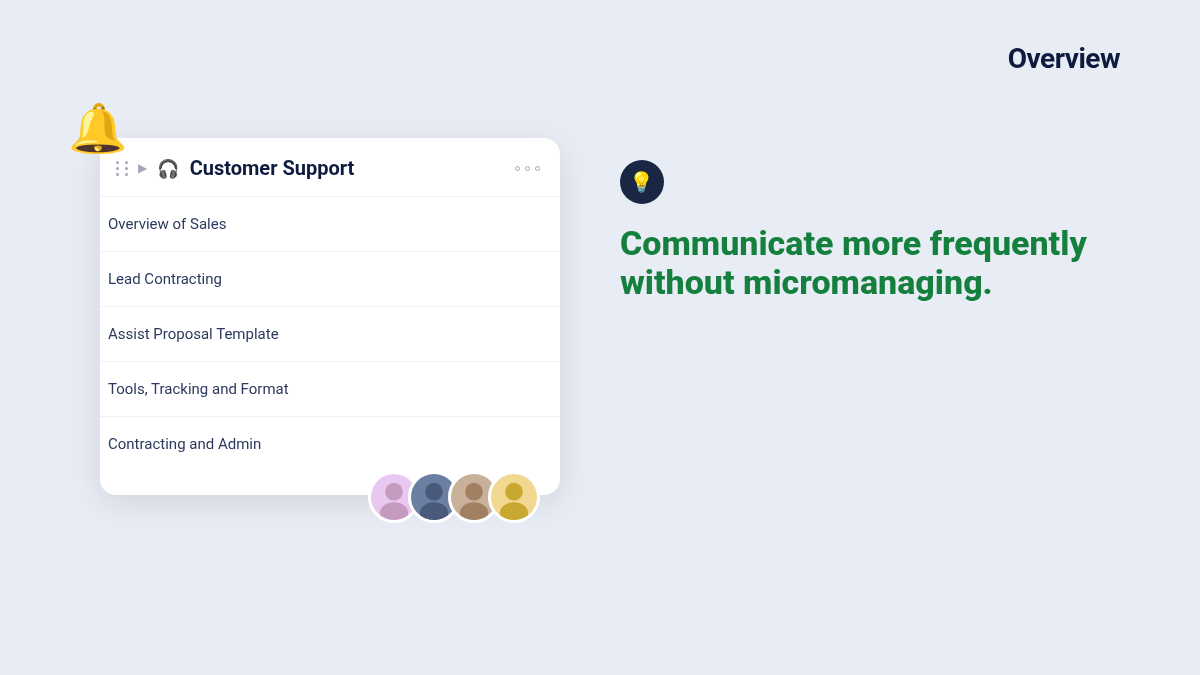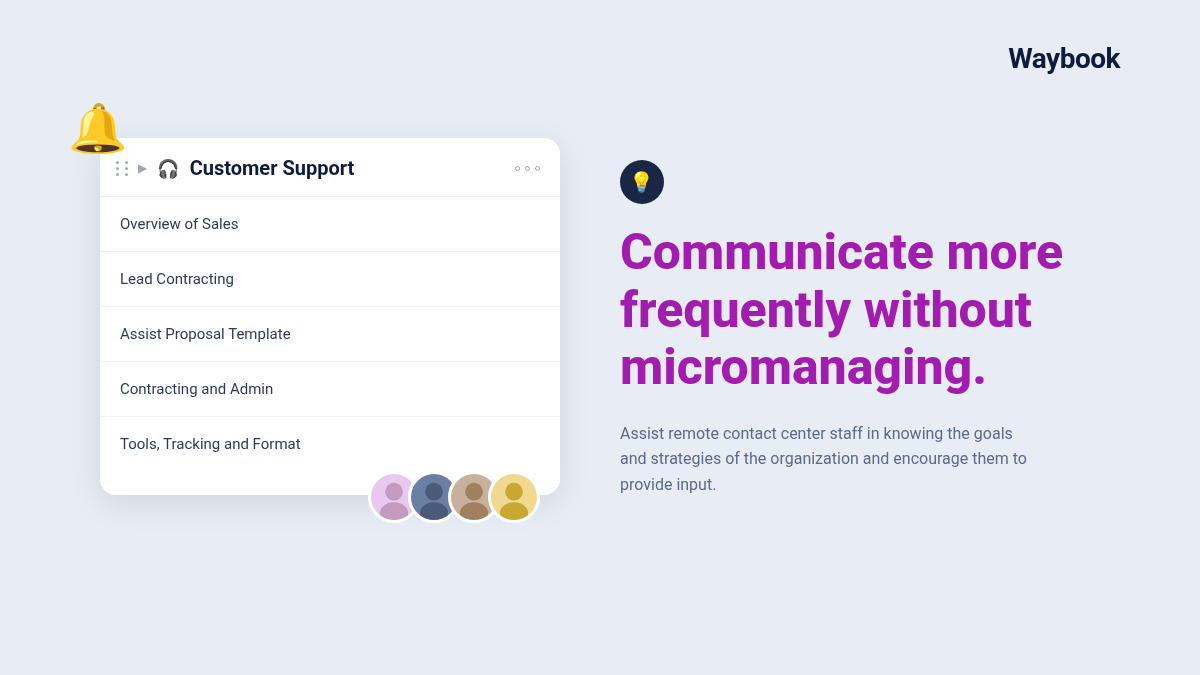--- a/index.html
+++ b/index.html
@@ -104,21 +104,21 @@
       border: 1.5px solid #a0a8b8;
       display: block;
     }
 
     
     .menu-list {
       list-style: none;
     }
 
     .menu-item {
-      padding: 18px 20px;
+      padding: 18px 8px;
       font-size: 15px;
       color: #2d3a5e;
       border-bottom: 1px solid #f0f2f7;
       cursor: pointer;
       transition: background 0.15s;
     }
     .menu-item:last-child {
       border-bottom: none;
     }
 
@@ -177,39 +177,38 @@
       display: flex;
       align-items: center;
       justify-content: center;
       margin-bottom: 20px;
     }
     .lightbulb-badge .bulb {
       font-size: 20px;
     }
 
     .headline {
-      font-size: 50px;
+      font-size: 34px;
       font-weight: 800;
-      color: #a21caf;
+      color: #15803d;
       line-height: 1.15;
-      margin-bottom: 24px;
     }
 
     .description {
       font-size: 16px;
       color: #5a6a8a;
       line-height: 1.6;
       max-width: 420px;
     }
   </style>
 </head>
 <body>
 
 <div class="logo">
-  <span>Waybook</span>
+  <span>Overview</span>
 </div>
 
 <div class="bell-icon">🔔</div>
 
 <div class="card">
   <div class="card-header">
     <div class="card-header-left">
       <div class="drag-handle">
         <span></span>
           <span></span>
@@ -226,22 +225,22 @@
       <span></span>
         <span></span>
         <span></span>
     </div>
   </div>
 
   <ul class="menu-list">
     <li class="menu-item">Overview of Sales</li>
     <li class="menu-item">Lead Contracting</li>
     <li class="menu-item">Assist Proposal Template</li>
+    <li class="menu-item">Tools, Tracking and Format</li>
     <li class="menu-item">Contracting and Admin</li>
-    <li class="menu-item">Tools, Tracking and Format</li>
   </ul>
 
   <div class="avatars">
     <div class="avatar avatar-1" style="background:#e8c8f0;">
       <svg width="52" height="52" viewBox="0 0 52 52">
         <circle cx="26" cy="20" r="10" fill="#c49abe"></circle>
         <ellipse cx="26" cy="44" rx="16" ry="12" fill="#c49abe"></ellipse>
       </svg>
     </div>
     <div class="avatar avatar-2" style="background:#6b7fa3;">
@@ -263,14 +262,13 @@
       </svg>
     </div>
   </div>
 </div>
 
 <div class="right-panel">
   <div class="lightbulb-badge">
     <span class="bulb">💡</span>
   </div>
   <div class="headline">Communicate more frequently without micromanaging.</div>
-  <div class="description">Assist remote contact center staff in knowing the goals and strategies of the organization and encourage them to provide input.</div>
 </div>
 
 </body></html>

